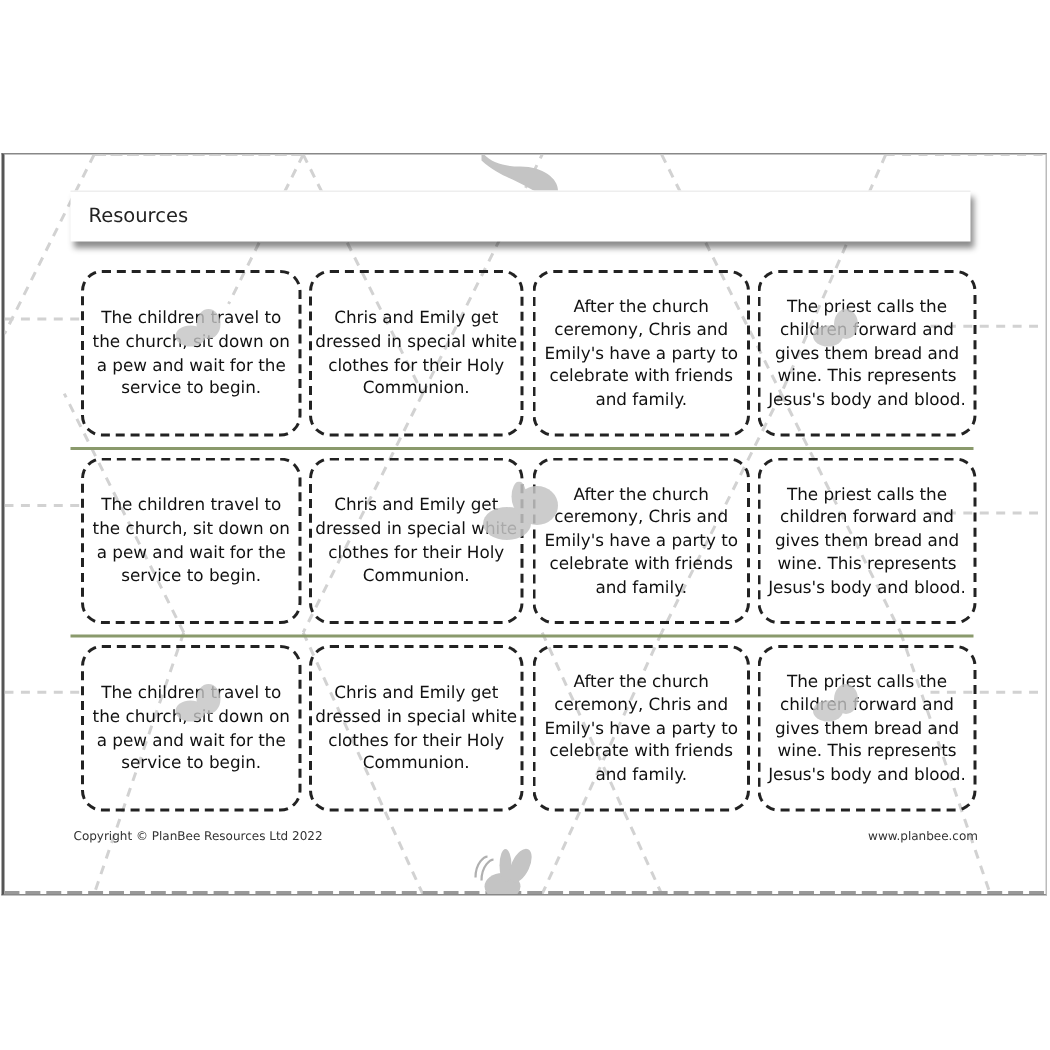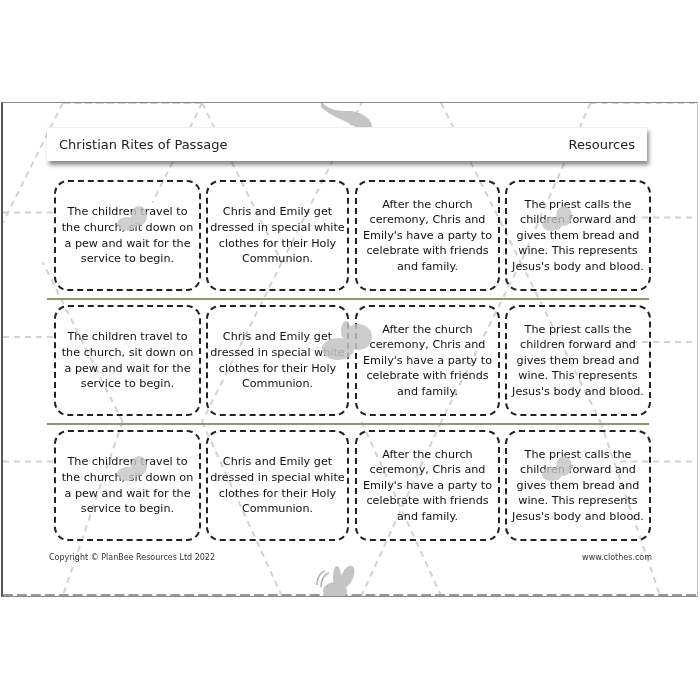--- a/index.html
+++ b/index.html
@@ -53,21 +53,20 @@
       <line x1="360" y1="320" x2="440" y2="495"></line>
     </g>
     <line x1="0" y1="494" x2="697" y2="494" stroke="#999" stroke-width="2" stroke-dasharray="10,4"></line>
   </svg>
 
   <svg class="bee" style="left:314px;top:-2px" width="70" height="30" viewBox="0 0 70 30">
     <path d="M4 0 C10 8 20 10 30 10 C45 10 55 18 55 26 C55 32 45 30 35 24 C25 18 15 16 4 6 Z" fill="#c4c4c4"></path>
   </svg>
 
   <div class="header">
-    <span>Christian Rites of Passage</span>
     <span>Resources</span>
   </div>
 
   <div class="card" style="left:51px;top:77px;width:147px;height:111px;">
       <span>The children travel to the church, sit down on a pew and wait for the service to begin.</span>
     </div>
   <div class="card" style="left:203px;top:77px;width:143px;height:111px;">
       <span>Chris and Emily get dressed in special white clothes for their Holy Communion.</span>
     </div>
   <div class="card" style="left:352px;top:77px;width:145px;height:111px;">
@@ -131,14 +130,14 @@
 
   <svg class="bee" style="left:308px;top:462px" width="50" height="34" viewBox="0 0 50 34">
     <path d="M6 20 C6 10 12 6 14 6" stroke="#b0b0b0" stroke-width="1.5" fill="none"></path>
     <path d="M10 22 C10 12 16 8 18 8" stroke="#b0b0b0" stroke-width="1.5" fill="none"></path>
     <ellipse cx="24" cy="26" rx="12" ry="9" fill="#c4c4c4"></ellipse>
     <ellipse cx="26" cy="12" rx="4" ry="11" fill="#c4c4c4"></ellipse>
     <ellipse cx="36" cy="12" rx="6" ry="12" fill="#c4c4c4" transform="rotate(25 36 12)"></ellipse>
   </svg>
 
   <div class="footer" style="left:46px;">Copyright © PlanBee Resources Ltd 2022</div>
-  <div class="footer" style="right:45px;">www.clothes.com</div>
+  <div class="footer" style="right:45px;">www.planbee.com</div>
 </div>
 
 </body></html>

